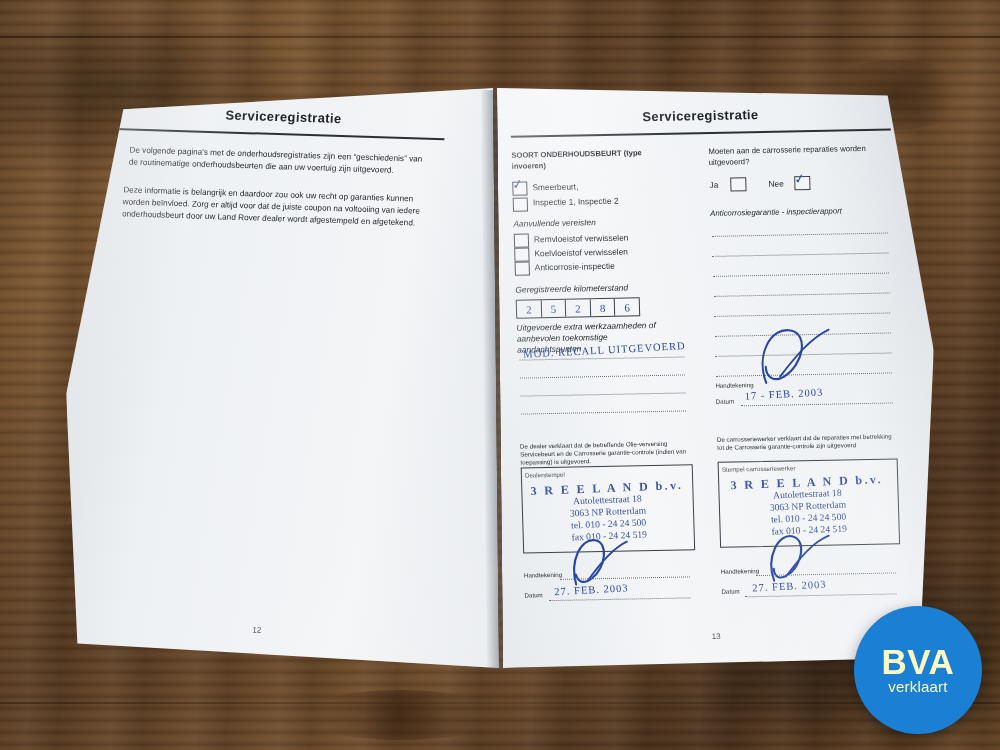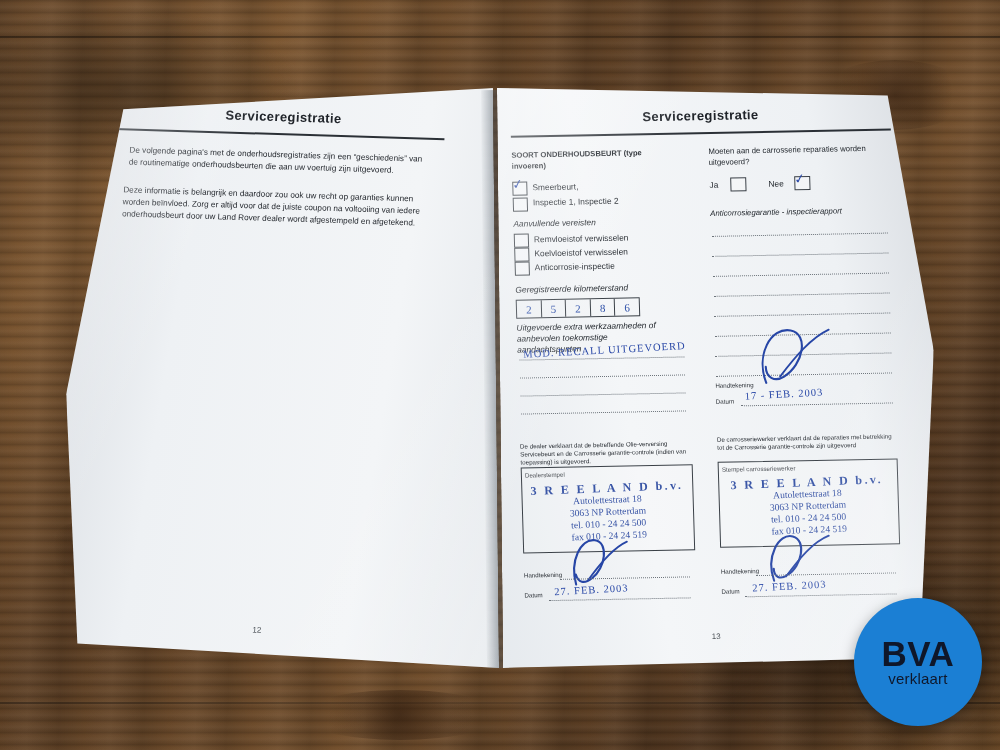--- a/index.html
+++ b/index.html
@@ -220,27 +220,27 @@
   }
   .sig {
     position: absolute;
     pointer-events: none;
   }
 
   
   #bva {
     position: absolute;
     right: 18px;
-    bottom: 24px;
+    bottom: 16px;
     width: 128px;
     height: 128px;
     border-radius: 50%;
     background: #1b7fd4;
     box-shadow: 0 4px 14px rgba(0,0,0,0.35);
-    color: #0f172a;
+    color: #fef9c3;
     display: flex;
     flex-direction: column;
     align-items: center;
     justify-content: center;
   }
   #bva .t1 {
     font-size: 35px;
     font-weight: bold;
     letter-spacing: 0.5px;
     line-height: 34px;

